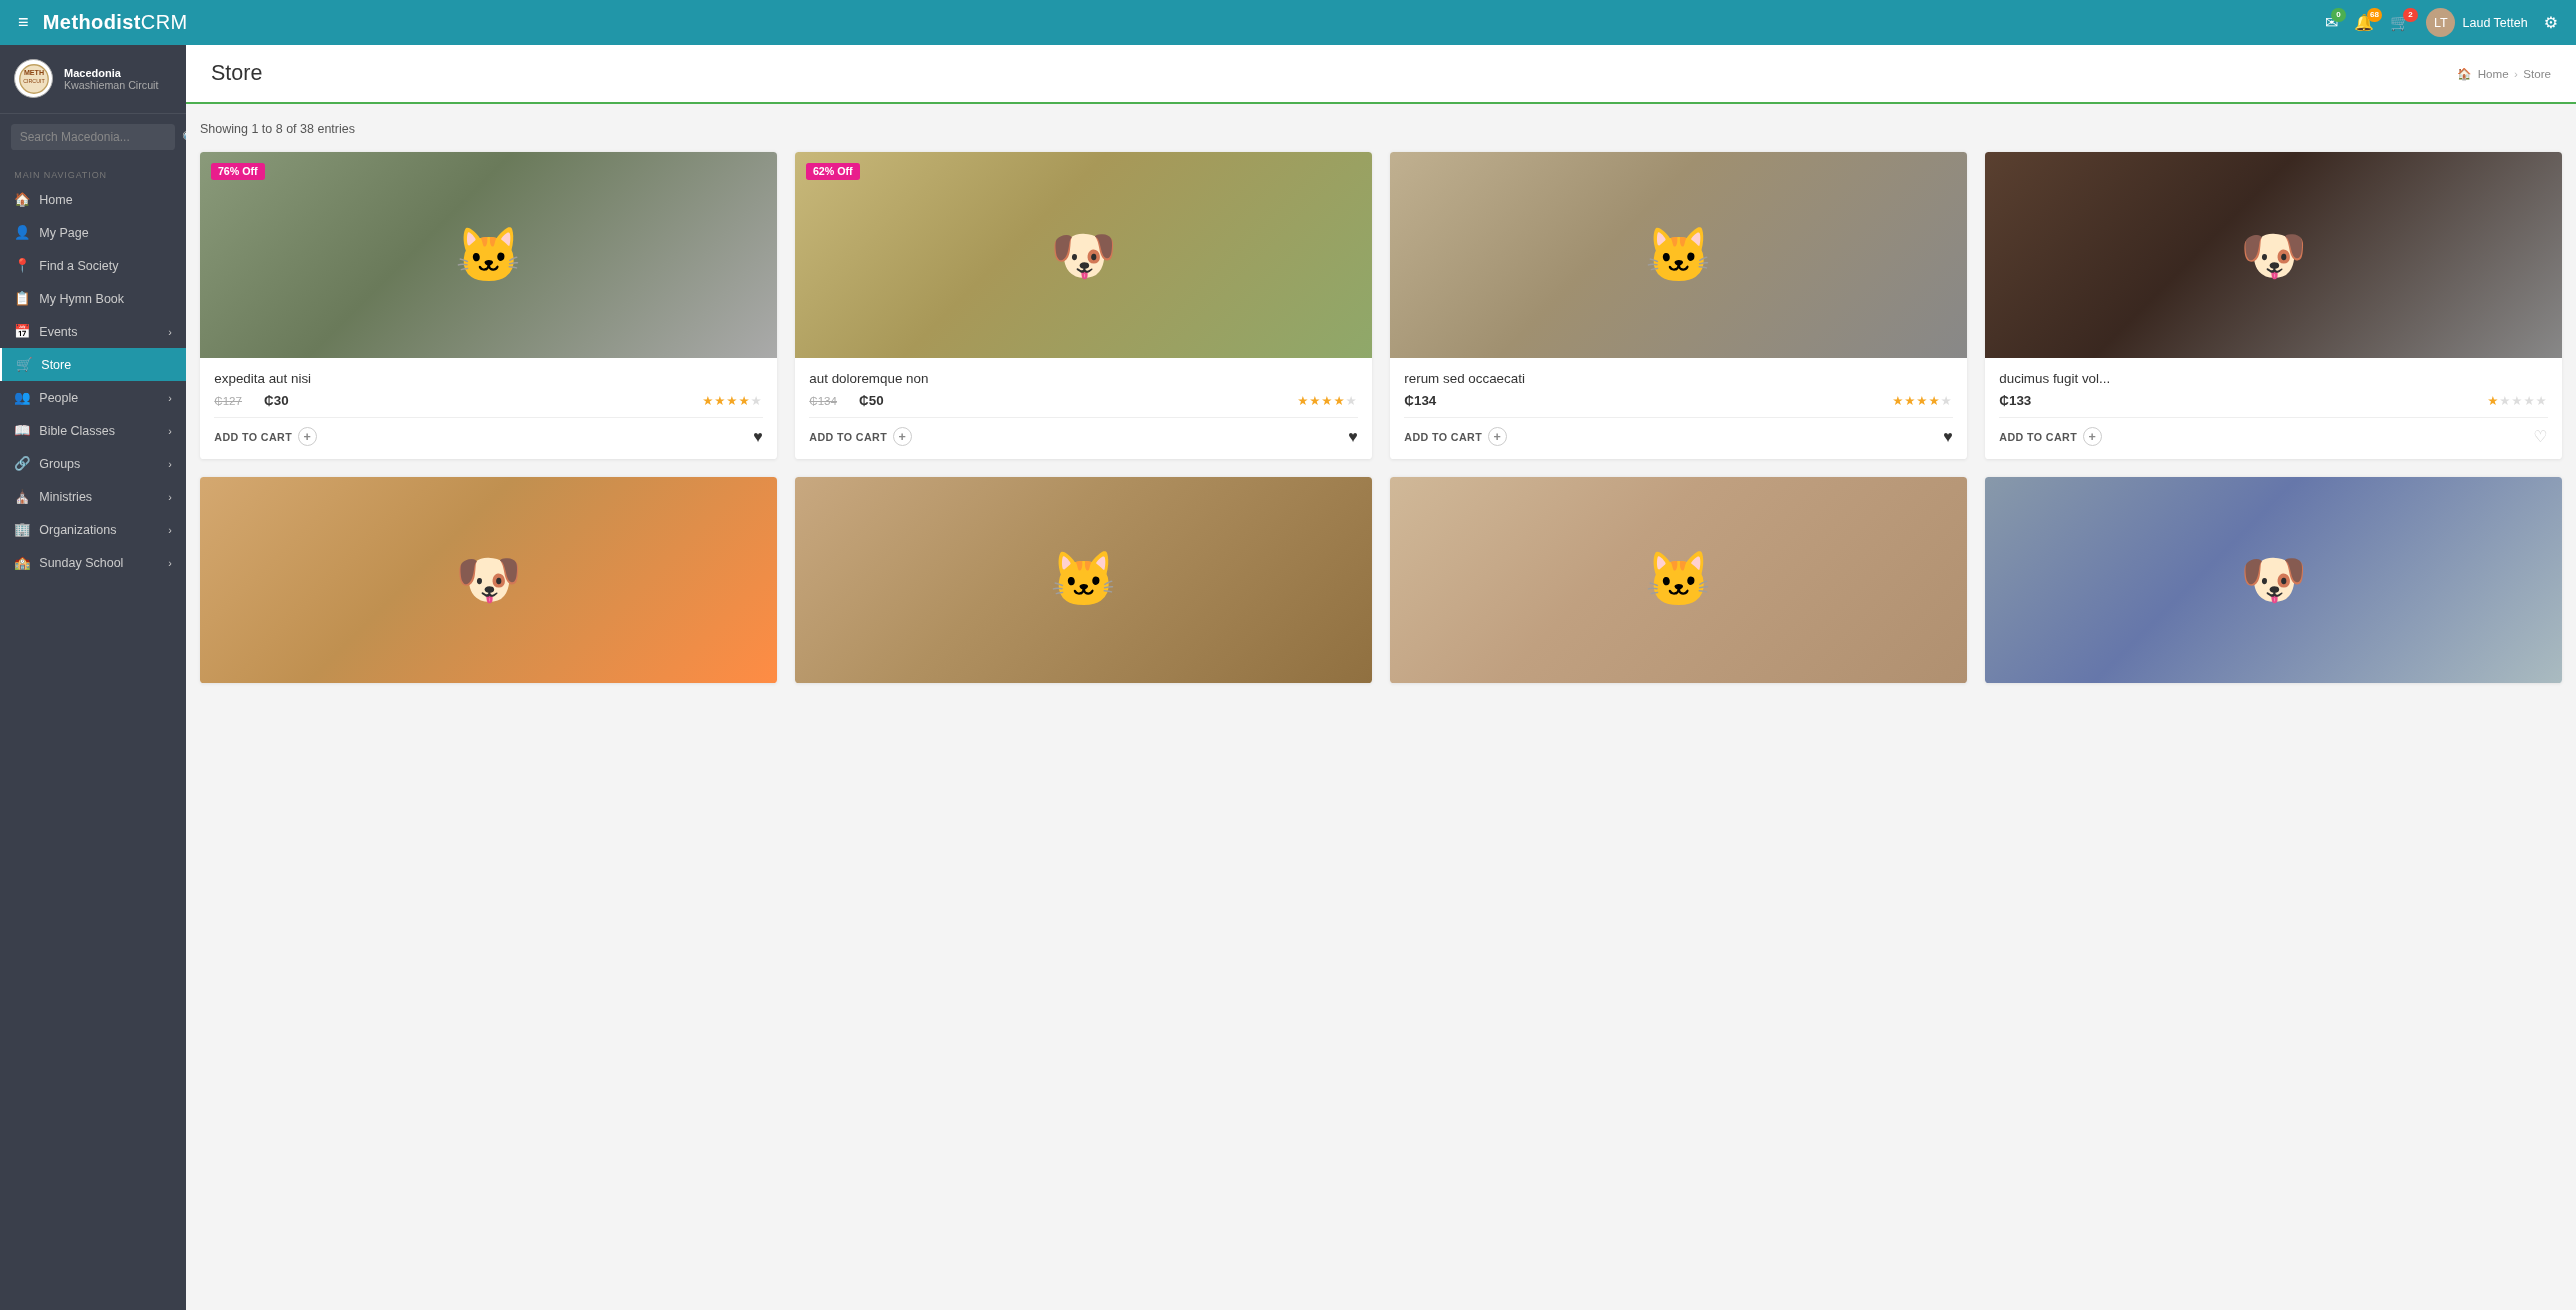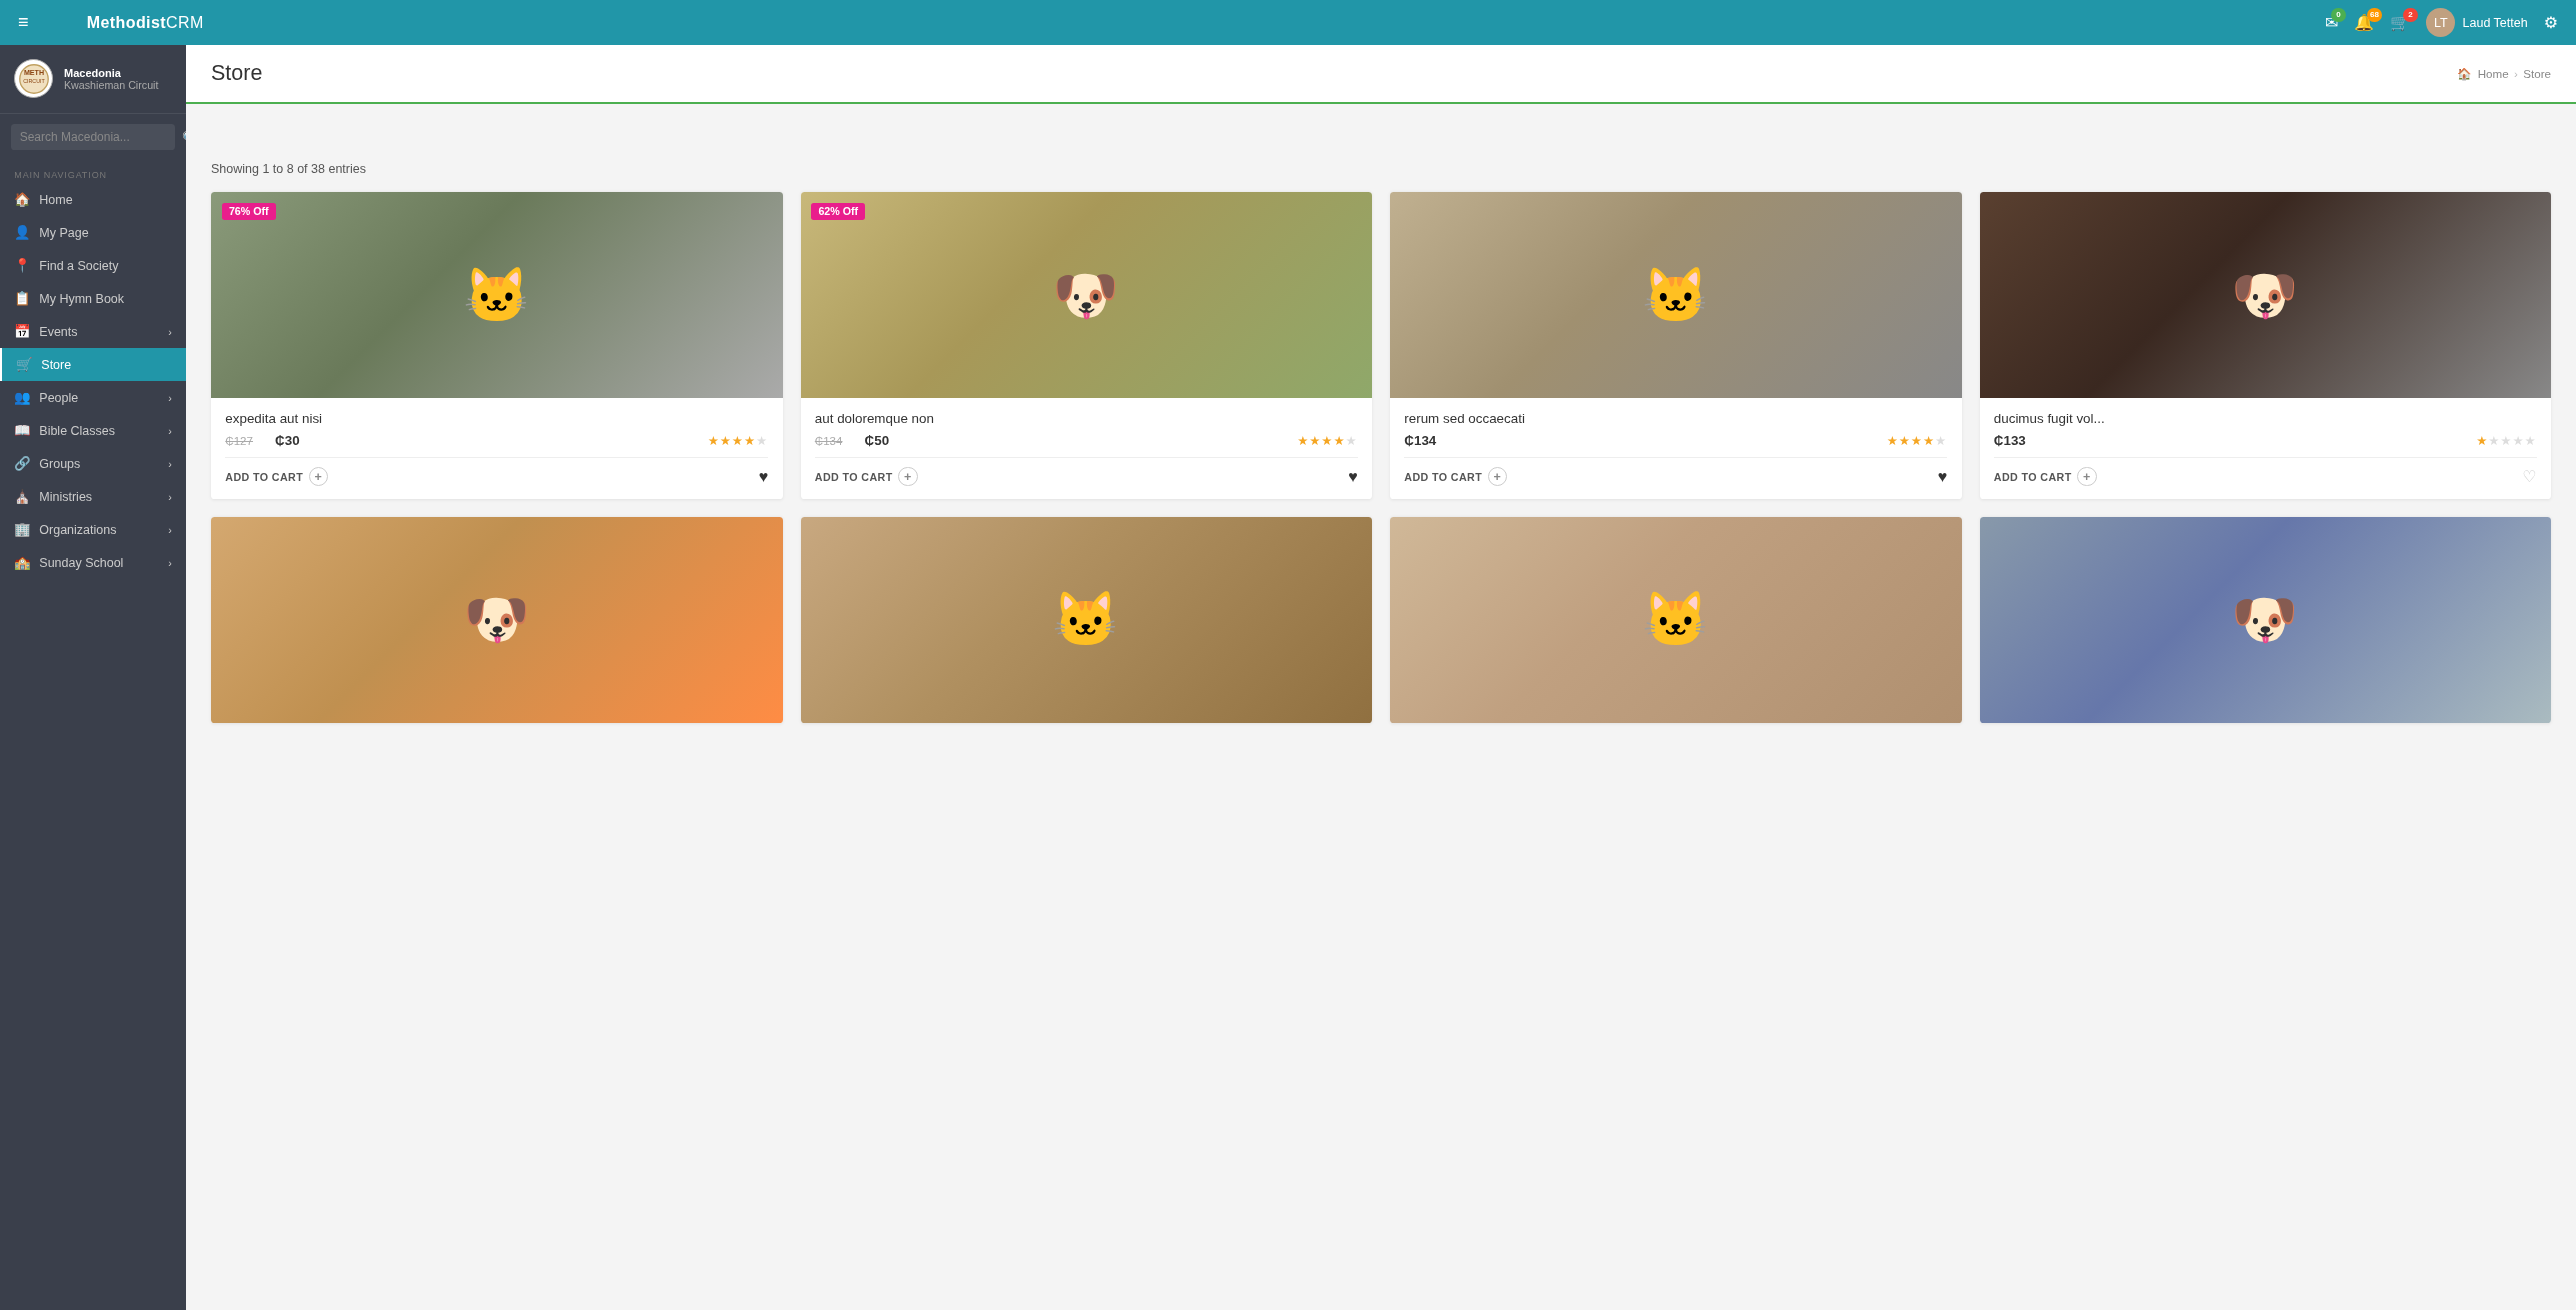--- a/index.html
+++ b/index.html
@@ -10,25 +10,24 @@
       background: #2196a8;
       color: #fff;
       height: 45px;
       display: flex;
       align-items: center;
       padding: 0 18px;
       flex-shrink: 0;
       z-index: 100;
     }
     .topnav-brand {
-      font-size: 16px;
+      font-size: 20px;
       font-weight: 700;
       letter-spacing: 0.4px;
       flex: 1;
-      margin-left: 44px;
     }
     .topnav-brand span { font-weight: 300; }
     .hamburger { color: #fff; font-size: 18px; margin-right: 14.3px; cursor: pointer; }
     .topnav-right { display: flex; align-items: center; gap: 16px; }
     .topnav-icon { position: relative; cursor: pointer; font-size: 16px; color: #fff; }
     .badge {
       position: absolute;
       top: -5.4px; right: -7.2px;
       background: #4caf50;
       color: #fff;
@@ -130,21 +129,21 @@
       display: flex;
       align-items: center;
       justify-content: space-between;
       border-bottom: 2.7px solid #4caf50;
     }
     .page-title { font-size: 21.5px; font-weight: 400; color: #333; }
     .breadcrumb { display: flex; align-items: center; gap: 5.4px; font-size: 11.6px; color: #888; }
     .breadcrumb a { color: #888; text-decoration: none; }
     .breadcrumb-sep { color: #bbb; }
 
-    .content { padding: 18px 25px; margin-top: 40px; }
+    .content { padding: 18px 14px; }
     .showing-text { font-size: 12.5px; color: #555; margin-bottom: 16px; }
 
     .products-grid {
       display: grid;
       grid-template-columns: repeat(4, 1fr);
       gap: 18px;
     }
 
     .product-card {
       background: #fff;

